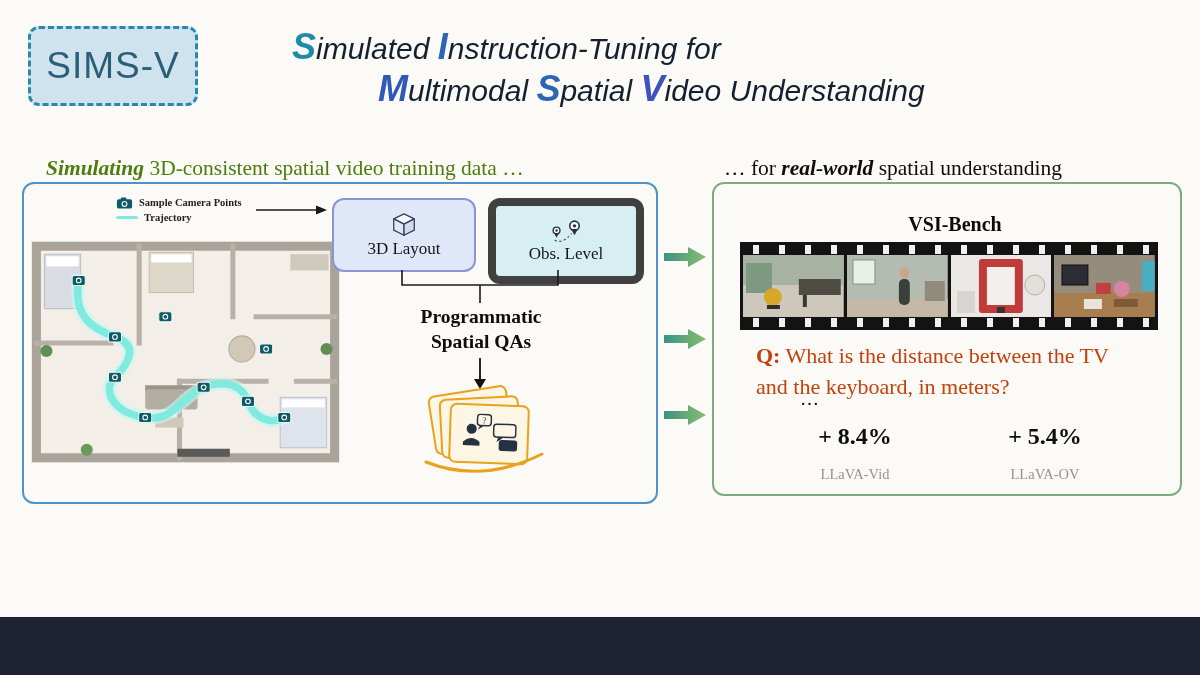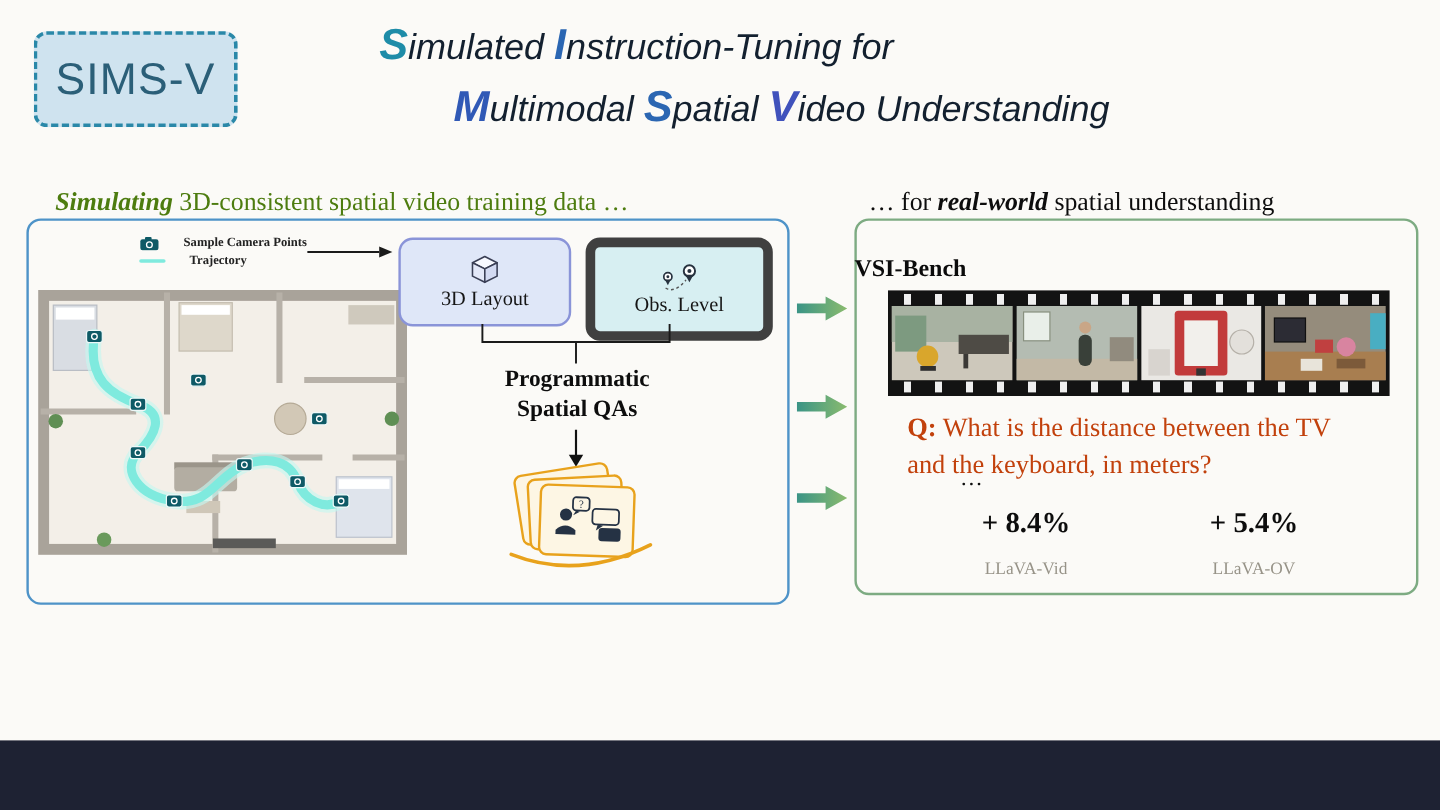--- a/index.html
+++ b/index.html
@@ -7,36 +7,36 @@
          font-family:"Liberation Serif",serif;color:#111;}
 
   
   .badge{position:absolute;left:28px;top:26px;width:164px;height:74px;background:#cfe3ef;
          border:3px dashed #2a88a8;border-radius:11px;display:flex;align-items:center;justify-content:center;
          font-family:"Liberation Sans",sans-serif;font-size:37px;color:#2b5f78;letter-spacing:1px;}
   .title{position:absolute;font-family:"Liberation Sans",sans-serif;font-style:italic;
          font-size:30px;color:#13202f;white-space:nowrap;}
   .title .cap{font-weight:bold;font-size:36px;}
   .c1{color:#1e8ca8}.c2{color:#2b66b2}.c3{color:#3059b6}.c4{color:#2b66b2}.c5{color:#4052bc}
-  .l1{left:292px;top:16px;margin-left:24px;}
+  .l1{left:292px;top:26px;}
   .l2{left:378px;top:68px;}
 
   
   .lhead{position:absolute;left:46px;top:156px;font-size:21.5px;color:#4d7c0f;white-space:nowrap;}
   .rhead{position:absolute;left:724px;top:156px;font-size:21.5px;color:#0d0d0d;white-space:nowrap;}
   .bi{font-weight:bold;font-style:italic;}
 
   
   .panel{position:absolute;border-radius:12px;}
   .panel.left{left:22px;top:182px;width:632px;height:318px;border:2px solid #4e93c8;}
   .panel.right{left:712px;top:182px;width:466px;height:310px;border:2px solid #7dab82;}
 
   
   .legend{position:absolute;left:116px;top:195px;font-size:10.5px;font-weight:bold;color:#222;}
-  .lrow{display:flex;align-items:center;gap:20px;height:15px;}
+  .lrow{display:flex;align-items:center;gap:6px;height:15px;}
   .traj-line{display:inline-block;width:22px;height:3.5px;background:#7feade;border-radius:2px;}
   .legend-arrow{position:absolute;left:256px;top:204px;}
 
   
   .floorplan{position:absolute;left:26px;top:220px;width:318px;height:264px;}
 
   
   .fbox{position:absolute;width:140px;height:70px;border-radius:12px;display:flex;flex-direction:column;
         align-items:center;justify-content:center;gap:0;font-size:17px;color:#161616;}
   .fbox.layout{left:332px;top:198px;background:#dfe7f8;border:2px solid #8a94d8;}
@@ -54,22 +54,22 @@
   .cardA{left:8px;top:0;transform:rotate(-9deg);}
   .cardB{left:17px;top:7px;transform:rotate(-3deg);}
   .cardC{left:26px;top:14px;transform:rotate(2deg);}
   .swoosh{position:absolute;left:0;top:62px;}
 
   
   .flow-arrow{position:absolute;left:664px;}
   .fa1{top:246px}.fa2{top:328px}.fa3{top:404px}
 
   
-  .vsi{position:absolute;left:712px;top:213px;width:466px;font-weight:bold;
-       font-size:20px;color:#0b0b0b;}
+  .vsi{position:absolute;left:712px;top:213px;width:466px;text-align:center;font-weight:bold;
+       font-size:20px;color:#0b0b0b;padding-left:10px;}
   .film{position:absolute;left:740px;top:242px;width:418px;background:#131313;padding:2px 3px;box-sizing:border-box;}
   .sprocket{height:9px;margin:1px 0;
             background:repeating-linear-gradient(90deg,#131313 0 10px,#efefef 10px 16px,#131313 16px 26px);}
   .frames{display:flex;gap:3px;}
   .frame{width:101px;height:62px;display:block;}
 
   .question{position:absolute;left:756px;top:340px;width:378px;font-size:22px;line-height:1.42;color:#c2410c;}
   .qdots{position:absolute;left:800px;top:388px;font-size:19px;letter-spacing:2px;color:#0d0d0d;}
   .results{position:absolute;left:770px;top:423px;width:360px;display:flex;justify-content:space-between;}
   .res{text-align:center;width:170px;}

